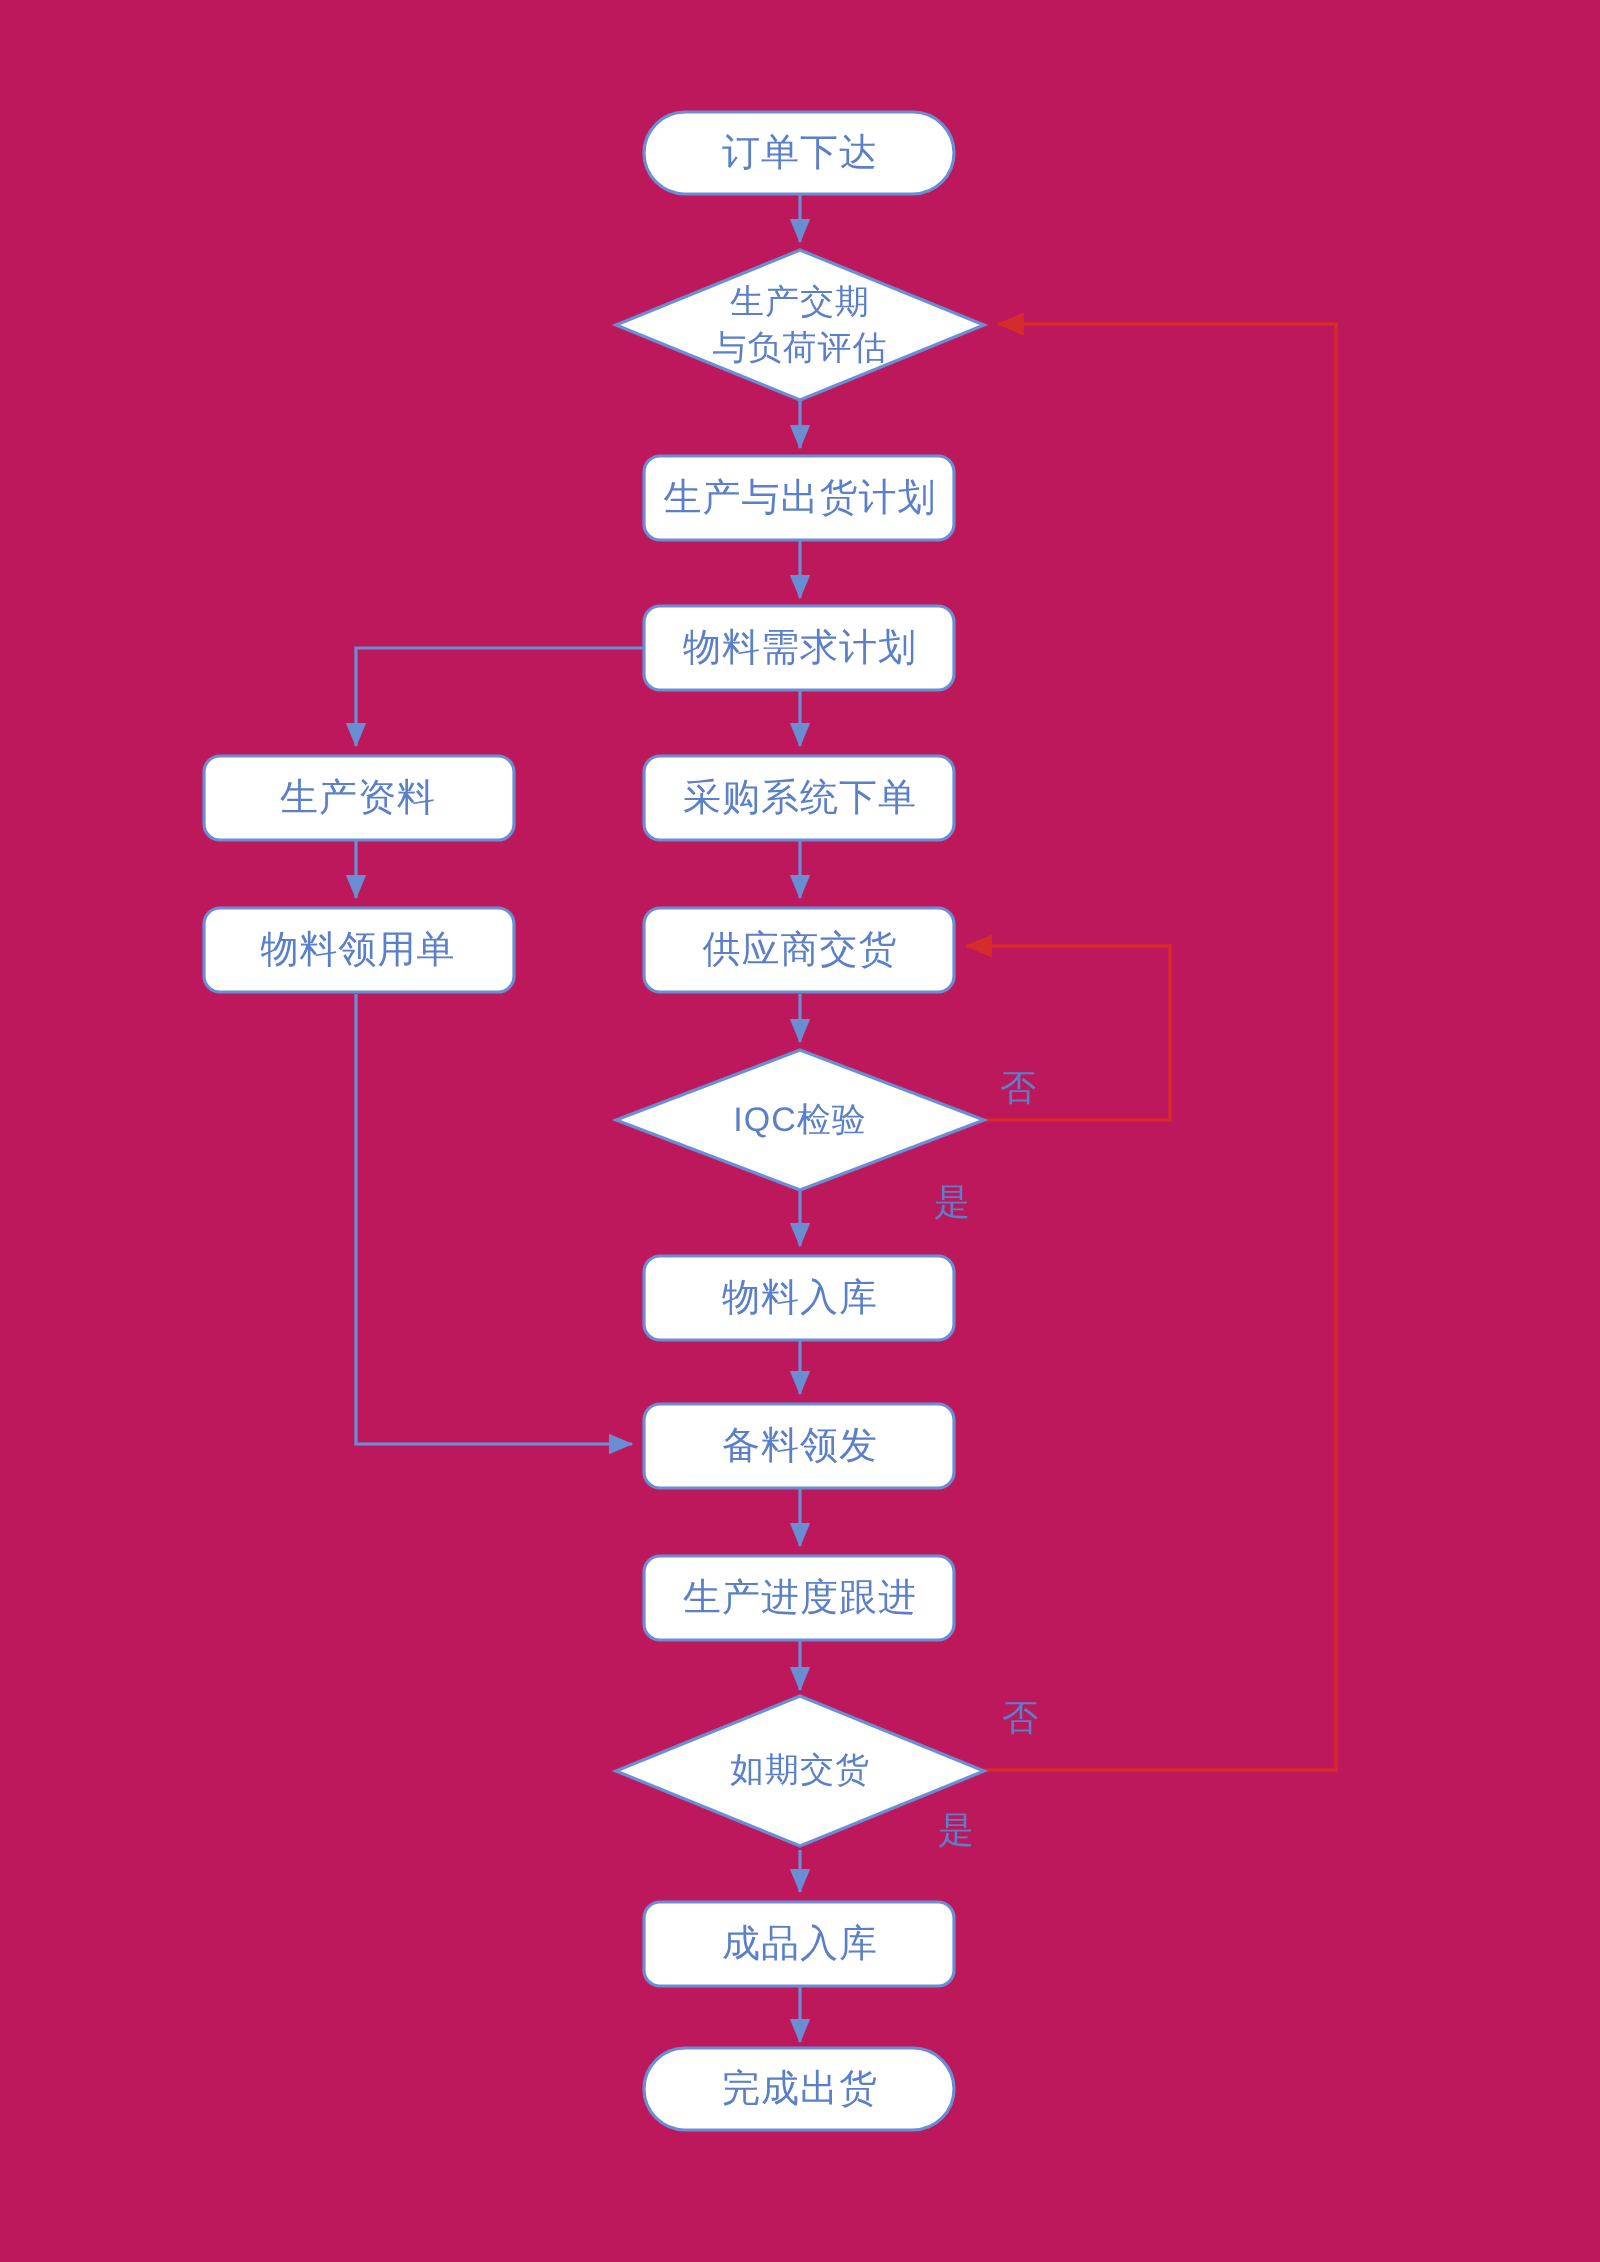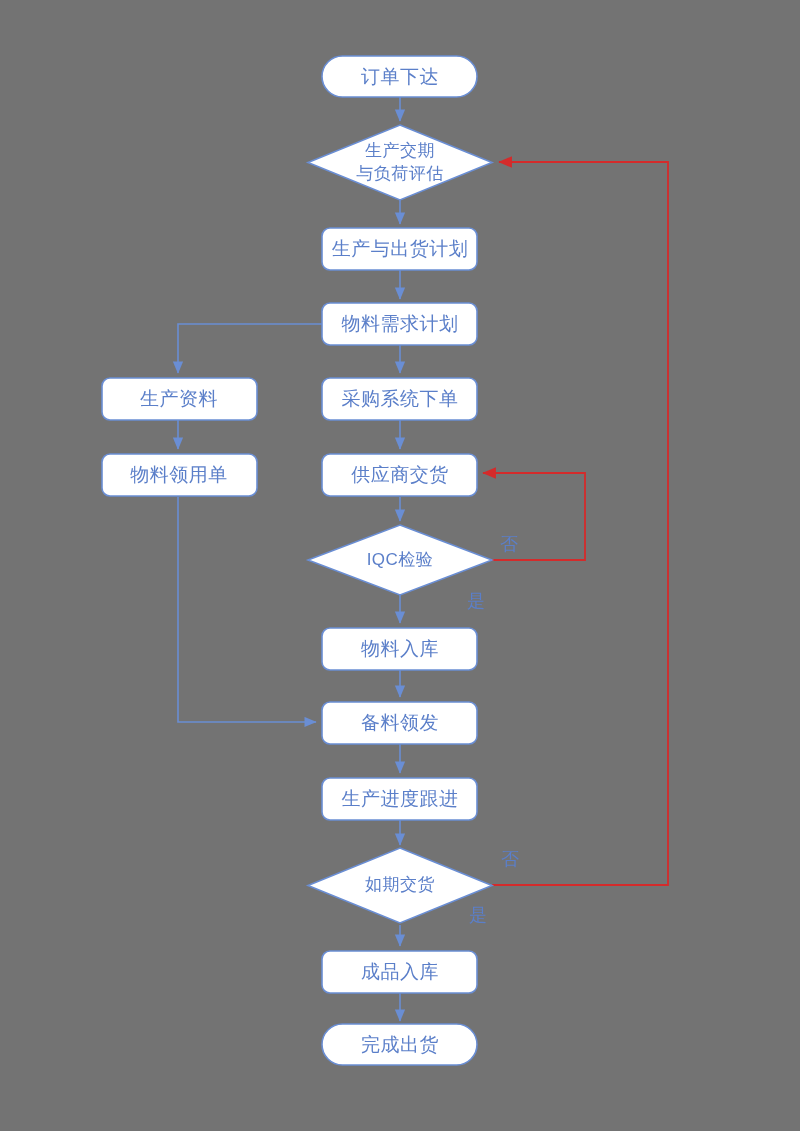--- a/index.html
+++ b/index.html
@@ -7,21 +7,21 @@
     padding: 0;
     background: #ffffff;
   }
   body {
     font-family: "Liberation Sans", "DejaVu Sans", sans-serif;
   }
   #flowchart-root {
     position: relative;
     width: 800px;
     height: 1131px;
-    background: #737373;
+    background: #be185d;
     overflow: hidden;
   }
   #flow-svg {
     position: absolute;
     left: 0;
     top: 0;
     width: 800px;
     height: 1131px;
   }
   .node-text {

